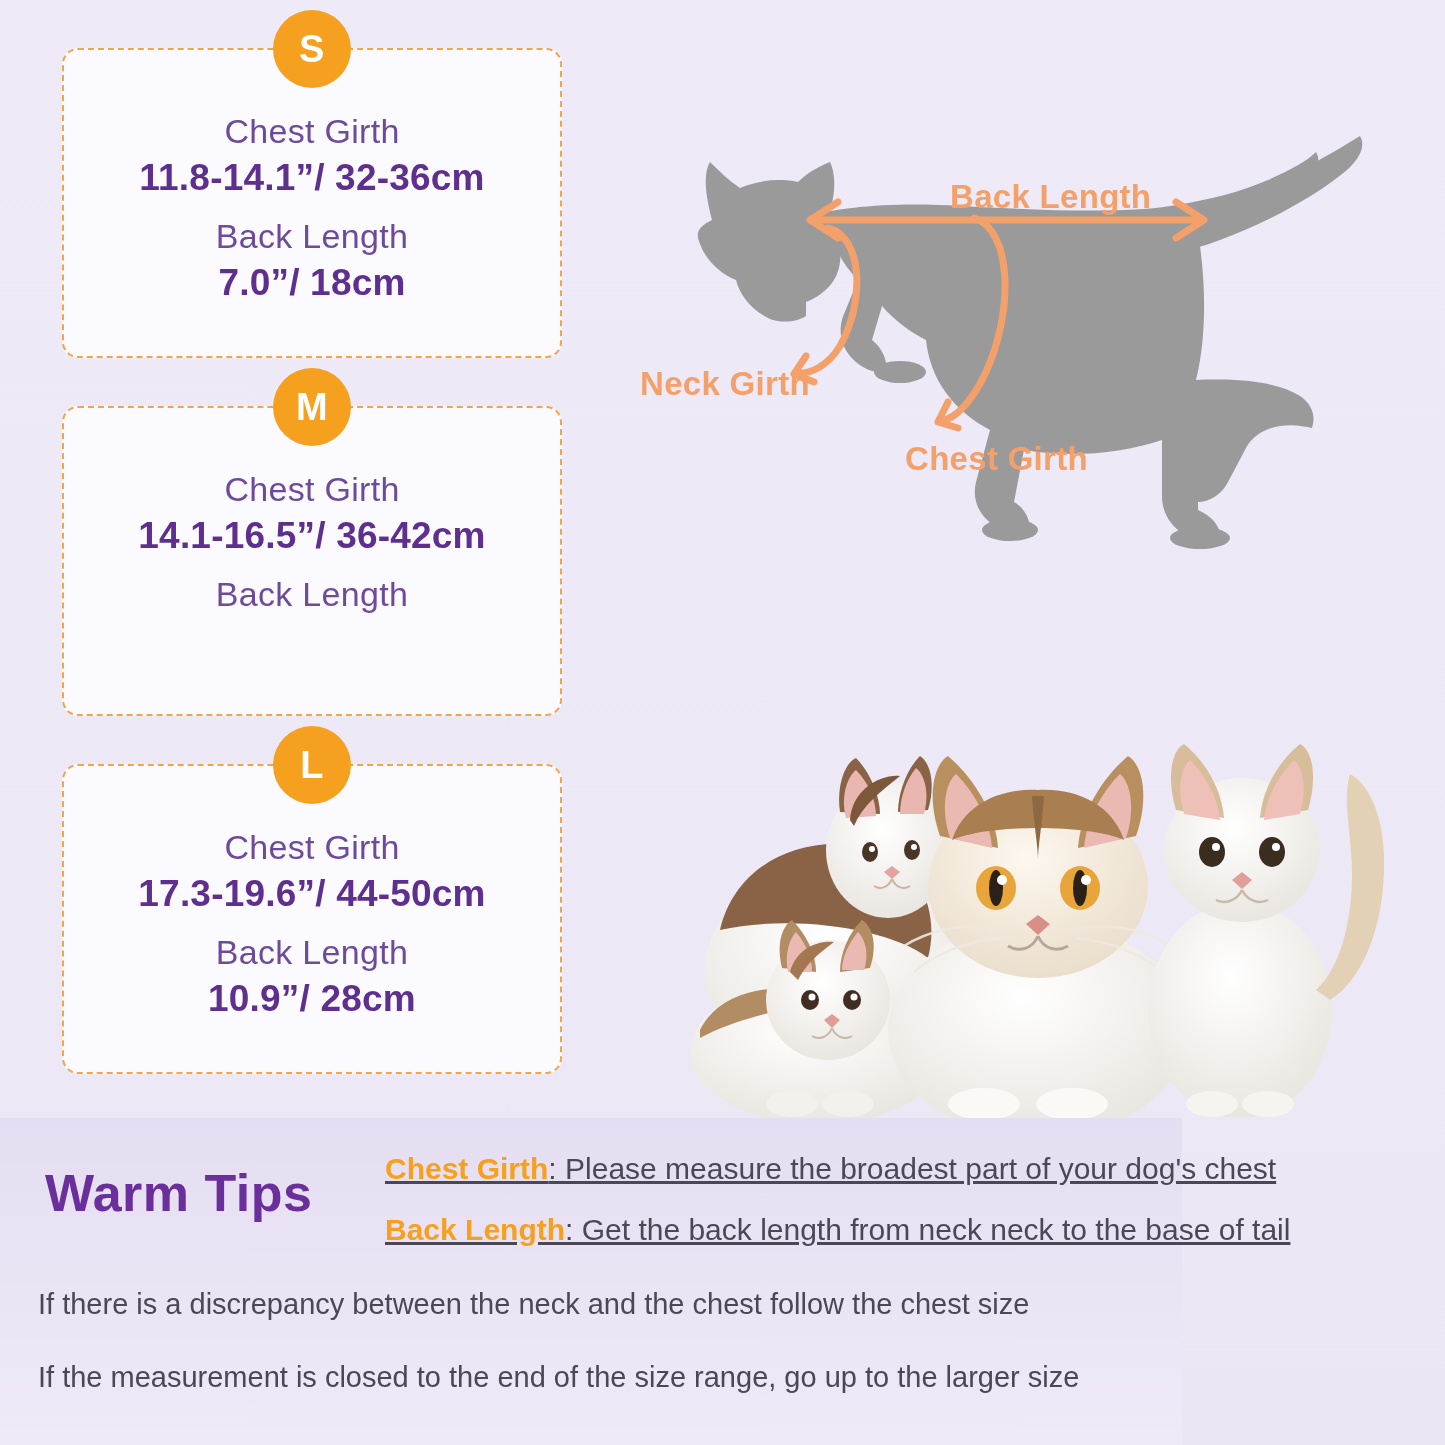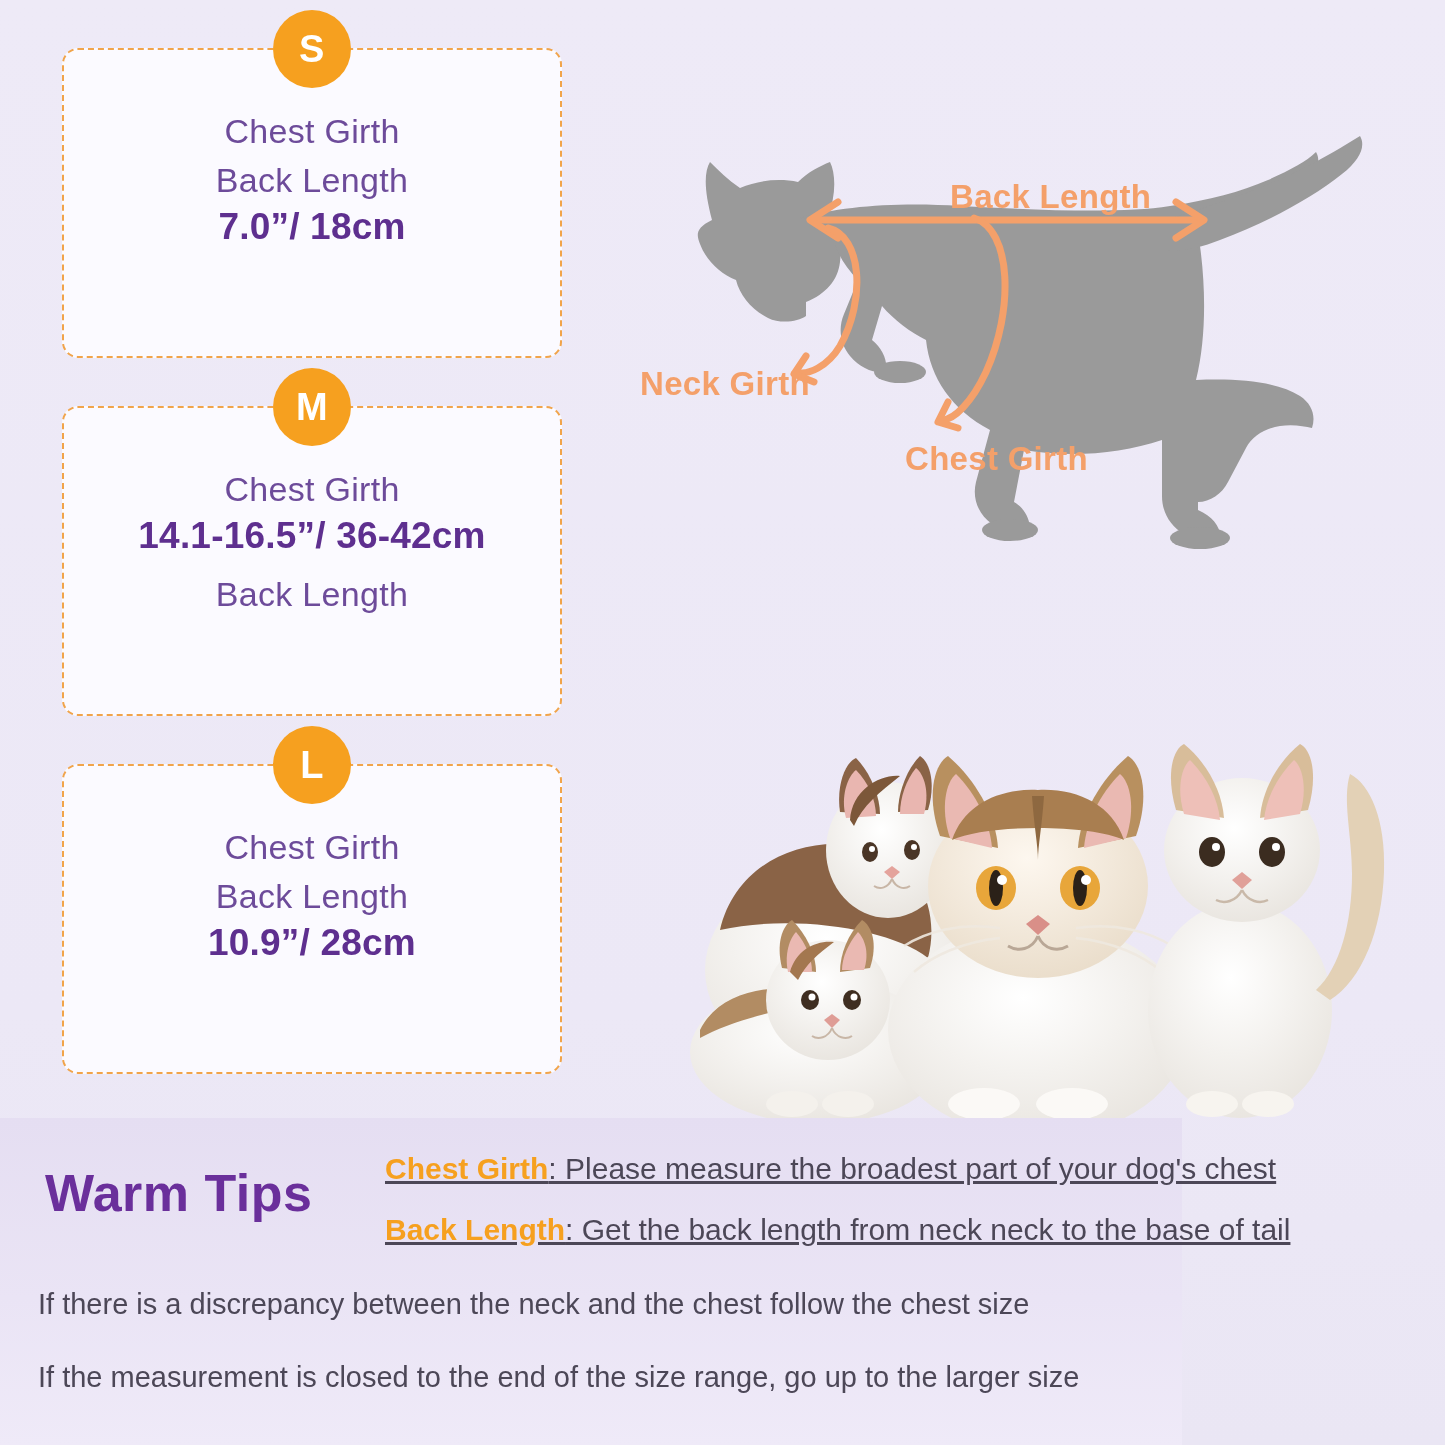--- a/index.html
+++ b/index.html
@@ -146,34 +146,36 @@
 </head>
 <body>
 
 <div class="page">
 
   <div class="sizes">
 
     <div class="size-card">
       <div class="size-badge">S</div>
       <div class="row-label">Chest Girth</div>
+      <div class="row-value">11.8-14.1”/ 32-36cm</div>
       <div class="row-label">Back Length</div>
       <div class="row-value">7.0”/ 18cm</div>
     </div>
 
     <div class="size-card">
       <div class="size-badge">M</div>
       <div class="row-label">Chest Girth</div>
       <div class="row-value">14.1-16.5”/ 36-42cm</div>
       <div class="row-label">Back Length</div>
     </div>
 
     <div class="size-card">
       <div class="size-badge">L</div>
       <div class="row-label">Chest Girth</div>
+      <div class="row-value">17.3-19.6”/ 44-50cm</div>
       <div class="row-label">Back Length</div>
       <div class="row-value">10.9”/ 28cm</div>
     </div>
 
   </div>
 
   <div class="diagram">
     <svg width="800" height="520" viewBox="0 0 800 520">
 
       <path fill="#9a9a9a" d="

